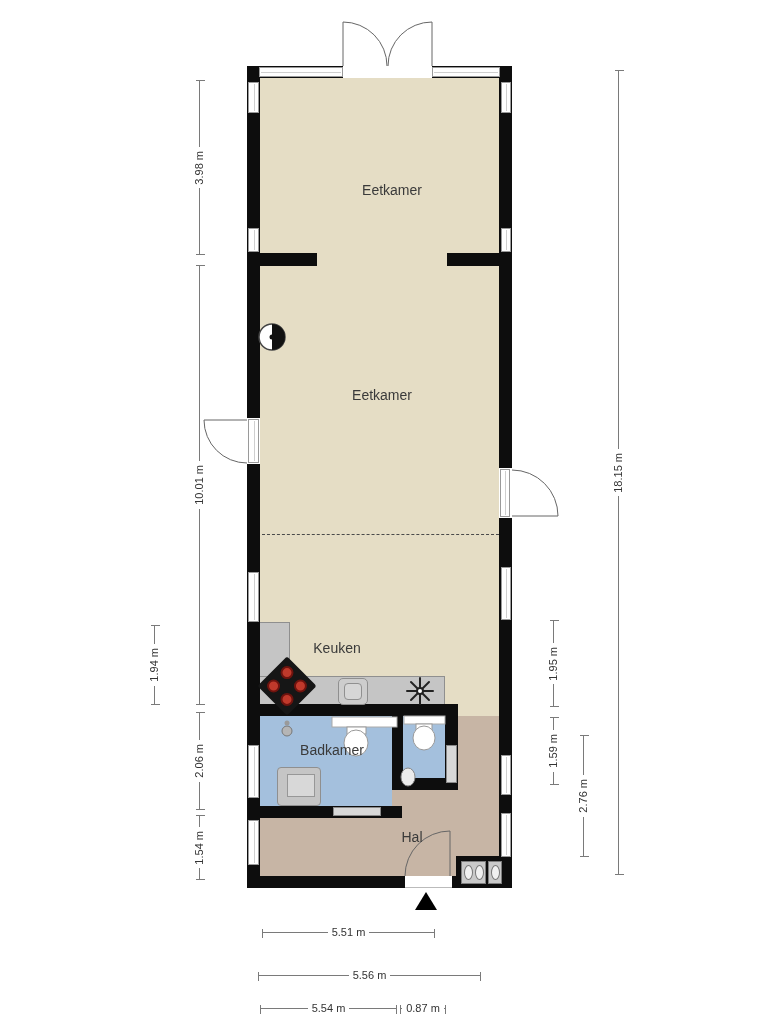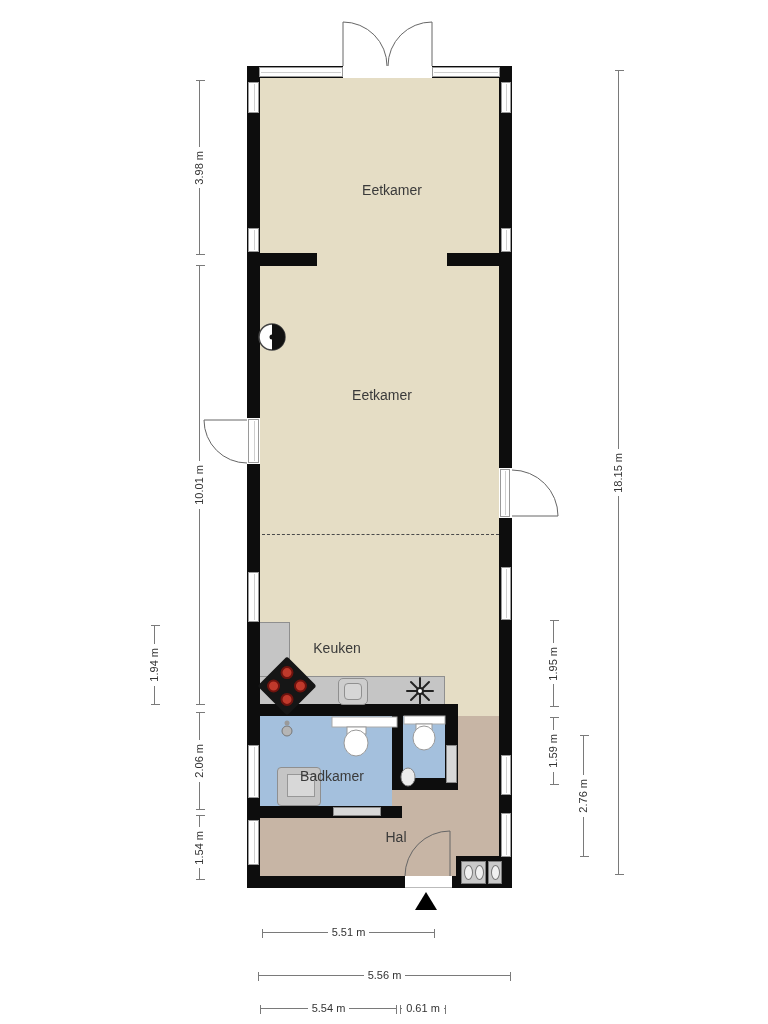--- a/index.html
+++ b/index.html
@@ -156,22 +156,22 @@
       <circle cx="287" cy="731" r="5" fill="#b5b5b5" stroke="#777"></circle>
       <circle cx="287" cy="723" r="2.5" fill="#9a9a9a"></circle>
     </g>
 
     <polygon points="426,892 437,910 415,910" fill="#000"></polygon>
   </svg>
 
   <div class="room-label" style="left:392px;top:182px;">Eetkamer</div>
   <div class="room-label" style="left:382px;top:387px;">Eetkamer</div>
   <div class="room-label" style="left:337px;top:640px;">Keuken</div>
-  <div class="room-label" style="left:328px;top:768px;padding-left:8px;">Badkamer</div>
-  <div class="room-label" style="left:396px;top:829px;">Hal</div>
+  <div class="room-label" style="left:328px;top:742px;padding-left:8px;">Badkamer</div>
+  <div class="room-label" style="left:412px;top:829px;">Hal</div>
 
 
   <div class="dim dim-v" style="left:192px;top:80px;height:175px;">
     <span class="dl"></span>
       <span class="dim-label">3.98 m</span>
       <span class="dl"></span>
   </div>
   <div class="dim dim-v" style="left:192px;top:265px;height:440px;">
     <span class="dl"></span>
       <span class="dim-label">10.01 m</span>
@@ -212,29 +212,29 @@
     <span class="dl"></span>
       <span class="dim-label">18.15 m</span>
       <span class="dl"></span>
   </div>
 
   <div class="dim dim-h" style="left:262px;top:925px;width:173px;">
     <span class="dl"></span>
       <span class="dim-label">5.51 m</span>
       <span class="dl"></span>
   </div>
-  <div class="dim dim-h" style="left:258px;top:968px;width:253px;">
+  <div class="dim dim-h" style="left:258px;top:968px;width:223px;">
     <span class="dl"></span>
       <span class="dim-label">5.56 m</span>
       <span class="dl"></span>
   </div>
   <div class="dim dim-h" style="left:260px;top:1001px;width:137px;">
     <span class="dl"></span>
       <span class="dim-label">5.54 m</span>
       <span class="dl"></span>
   </div>
   <div class="dim dim-h" style="left:400px;top:1001px;width:46px;">
     <span class="dl"></span>
-      <span class="dim-label">0.61 m</span>
+      <span class="dim-label">0.87 m</span>
       <span class="dl"></span>
   </div>
 
 </div>
 
 </body></html>

